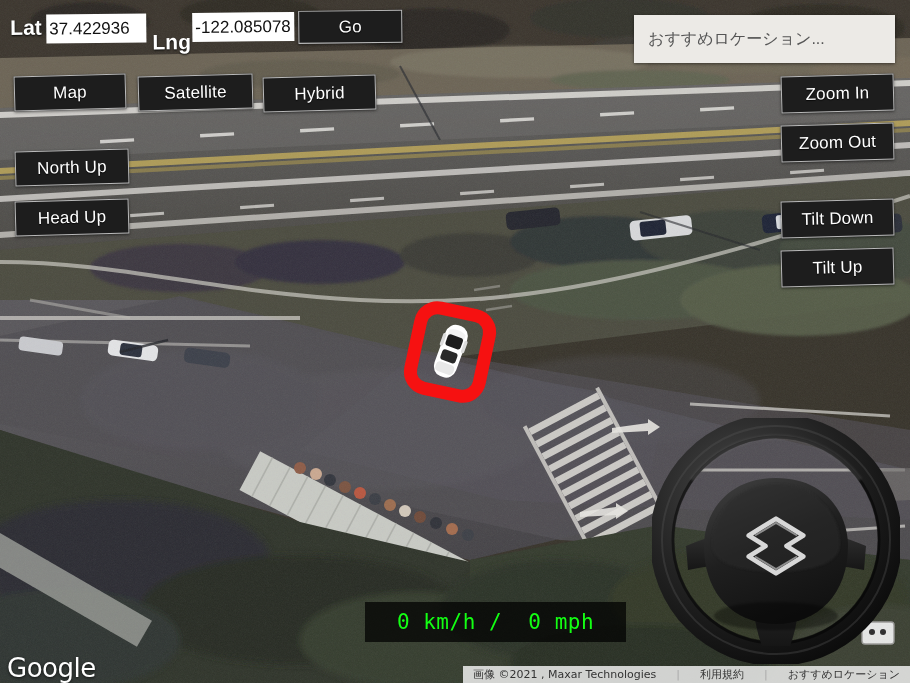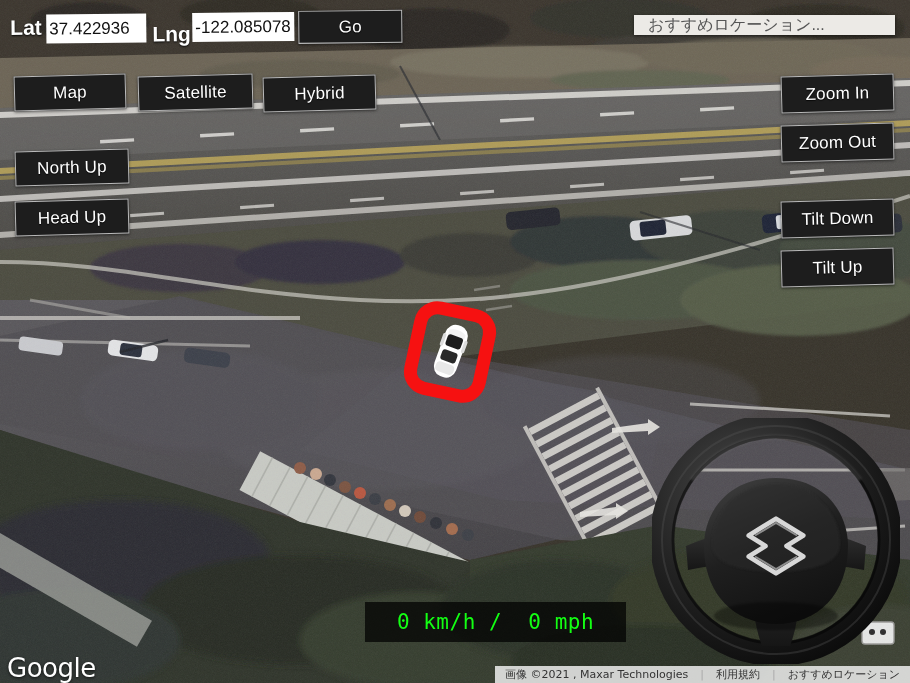--- a/index.html
+++ b/index.html
@@ -56,29 +56,29 @@
     background: #ffffff;
     border: none;
     outline: none;
     color: #111;
     font-size: 17px;
     font-family: "Liberation Sans", sans-serif;
     padding: 0 3px;
   }
   #lat-label { left: 10px; top: 16px; }
   #lat-input { left: 46px; top: 15px; width: 100px; height: 29px; }
-  #lng-label { left: 152px; top: 24px; }
+  #lng-label { left: 152px; top: 32px; }
   #lng-input { left: 192px; top: 15px; width: 102px; height: 29px; }
   #go-button {
     left: 298px; top: 14px; width: 104px; height: 33px;
     font-size: 17px;
   }
   #search-input {
     position: absolute;
-    left: 634px; top: 15px; width: 261px; height: 20px;
+    left: 634px; top: 15px; width: 261px; height: 48px;
     background: #eceae6;
     border: none; outline: none;
     color: #333;
     font-size: 16px;
     padding-left: 14px;
     font-family: "Liberation Sans", sans-serif;
     box-shadow: 0 1px 3px rgba(0,0,0,.5);
   }
   #search-input::placeholder { color: #555; }
 
@@ -137,21 +137,21 @@
 
   
   #attribution {
     position: absolute; right: 0; bottom: 0;
     height: 17px;
     background: rgba(245,245,245,.82);
     color: #333;
     font-size: 11px;
     display: flex; align-items: center;
     padding: 0 4px;
-    gap: 0;
+    gap: 8px;
     font-family: "DejaVu Sans", sans-serif;
   }
   #attribution .att-item { padding: 0 6px; white-space: nowrap; }
   #attribution .att-link { cursor: pointer; }
   #attribution .att-sep { color:#aaa; }
 </style>
 </head>
 <body>
 
 <div id="app">

